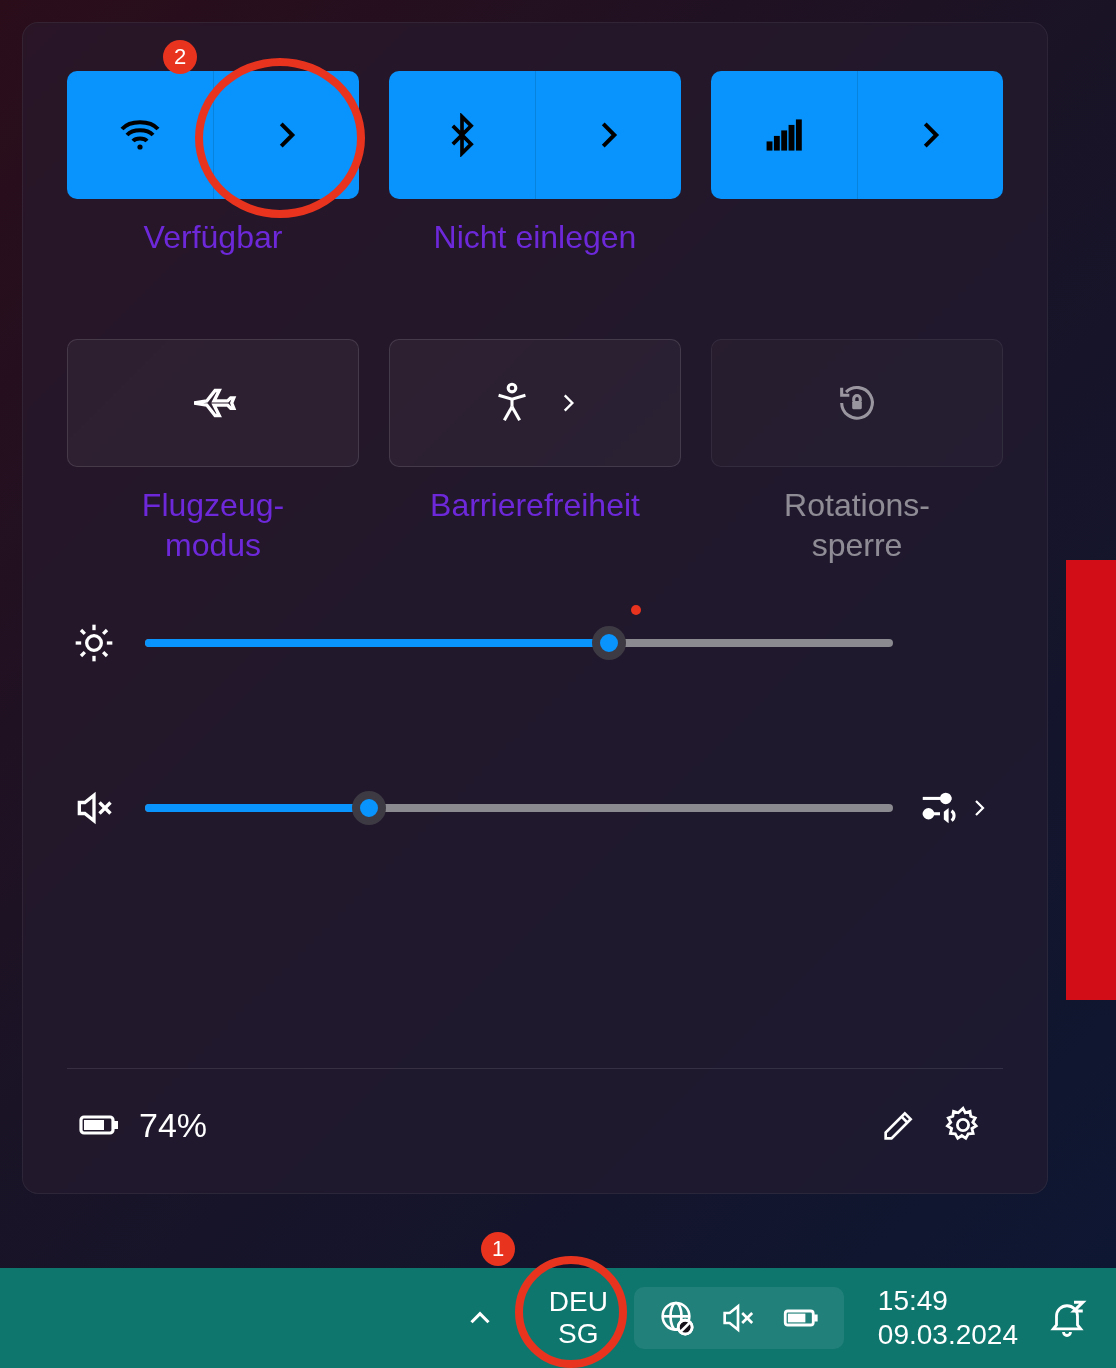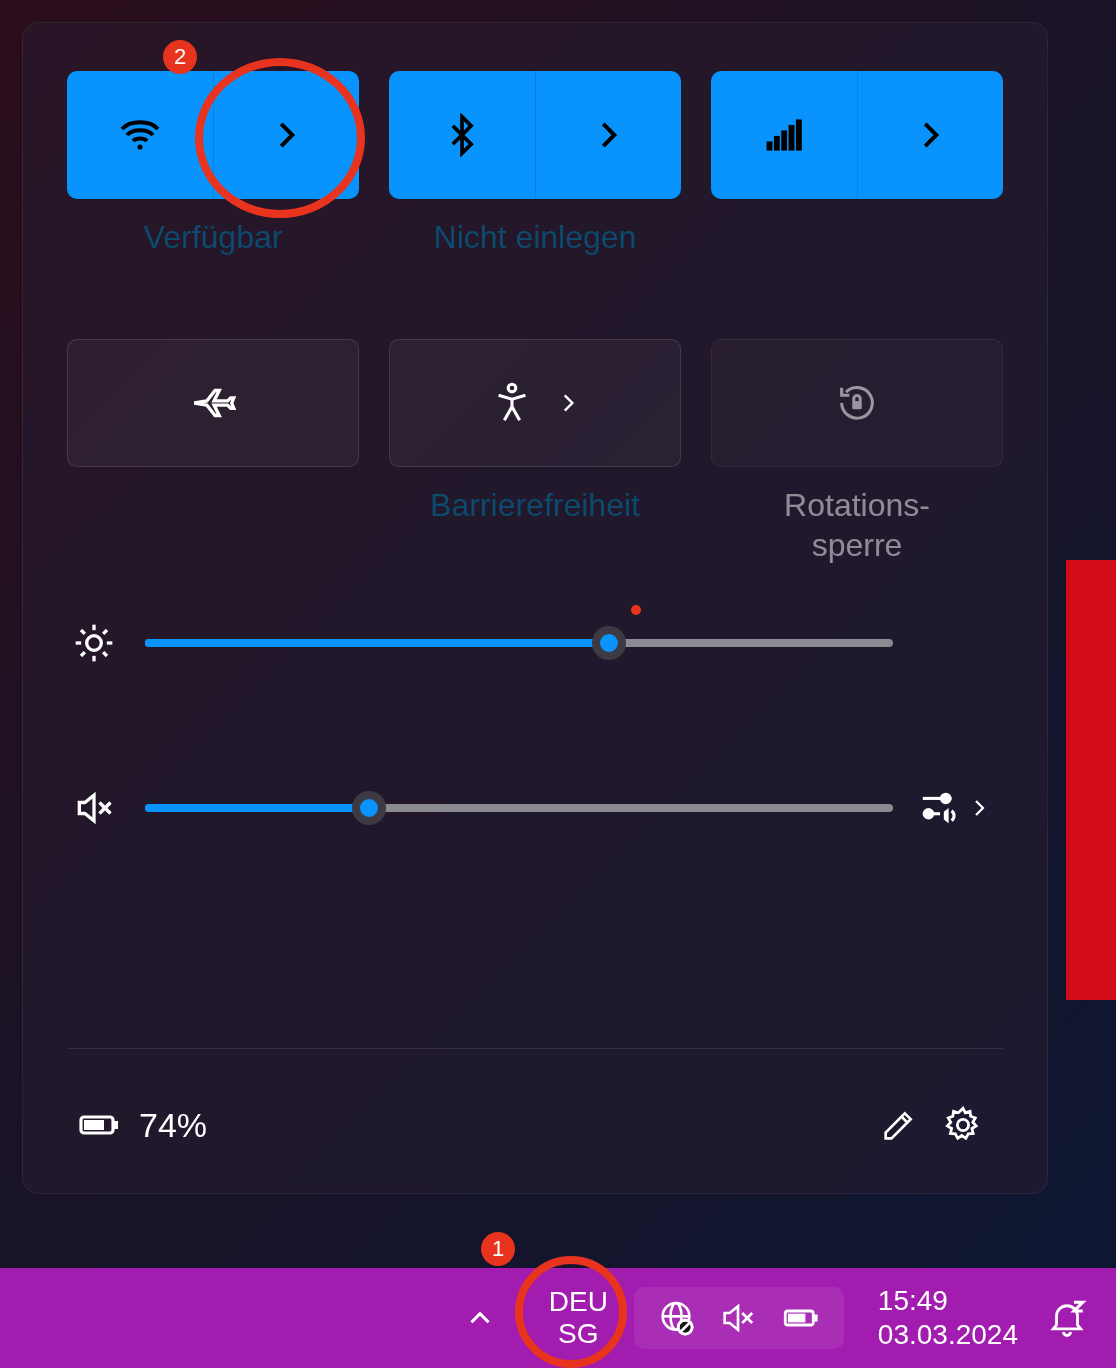--- a/index.html
+++ b/index.html
@@ -70,21 +70,21 @@
   .tile.active .solid svg { fill: #000; stroke: #000; }
   .tile.inactive svg { stroke: #fff; fill: none; }
 
   .tile-label {
     margin-top: 18px;
     font-size: 32px;
     font-weight: 400;
     text-align: center;
     line-height: 1.25;
     min-height: 82px;
-    color: #0c4a6e;
+    color: #6d28d9;
   }
   .tile-label.dim { color: rgba(255,255,255,0.5); }
 
   .row2 { margin-top: 32px; }
 
   .sliders { margin-top: 54px; display: flex; flex-direction: column; gap: 120px; }
 
   .slider-row { display: flex; align-items: center; gap: 24px; position: relative; }
   .slider-icon { width: 54px; display:flex; justify-content:center; }
   .slider-icon svg { stroke: #fff; }
@@ -123,21 +123,21 @@
     display: flex;
     align-items: center;
     justify-content: flex-start;
     gap: 4px;
   }
 
   .panel-footer {
     margin-top: auto;
     display: flex;
     align-items: center;
-    padding: 44px 8px 12px 8px;
+    padding: 24px 8px 12px 8px;
     border-top: 1px solid rgba(255,255,255,0.1);
   }
   .battery-block { display: flex; align-items: center; gap: 16px; font-size: 34px; }
   .footer-spacer { flex: 1; }
   .footer-btn { width: 64px; height: 64px; display:flex; align-items:center; justify-content:center; border-radius:8px; }
   .footer-btn svg { stroke: #fff; }
 
   
   .anno {
     position: absolute;
@@ -155,21 +155,21 @@
     font-size: 22px; font-weight: 400; color: #fff;
     z-index: 55;
     pointer-events: none;
   }
 
   
   .taskbar {
     position: absolute;
     left: 0; right: 0; bottom: 0;
     height: 100px;
-    background: #a21caf;
+    background: #0f766e;
     display: flex;
     align-items: center;
     padding: 0 8px;
   }
   .task-item {
     display: flex;
     align-items: center;
     justify-content: center;
     height: 100%;
   }
@@ -275,20 +275,22 @@
         </div>
       </div>
     </div>
 
     <div class="tile-wrap row2">
       <div class="tile inactive">
         <svg width="50" height="50" viewBox="0 0 24 24" stroke-width="1.6">
           <path d="M3 12 L9 11 L13 6 L15 6 L12.5 11 L19 11 L20.5 9.5 L22 9.5 L21 12 L22 14.5 L20.5 14.5 L19 13 L12.5 13 L15 18 L13 18 L9 13 L3 12 Z"></path>
         </svg>
       </div>
+      <div class="tile-label" style="white-space:pre-line">Flugzeug-
+modus</div>
     </div>
 
     <div class="tile-wrap row2">
       <div class="tile inactive" style="gap:20px">
         <svg width="46" height="46" viewBox="0 0 24 24" stroke-width="1.6">
           <circle cx="12" cy="4.2" r="2"></circle>
           <path d="M5 8 L12 10 L19 8"></path>
           <path d="M12 10 L12 14"></path>
           <path d="M12 14 L8 21"></path>
           <path d="M12 14 L16 21"></path>
@@ -427,21 +429,21 @@
       </svg>
       <svg width="42" height="42" viewBox="0 0 24 24" stroke="#fff" stroke-width="1.6" fill="none">
         <rect x="3" y="8" width="16" height="8" rx="1.5"></rect>
         <rect x="19.5" y="10" width="2" height="4" fill="#fff" stroke="none"></rect>
         <rect x="4.5" y="9.5" width="10" height="5" fill="#fff" stroke="none"></rect>
       </svg>
     </div>
 
     <div class="clock-block">
       <span>15:49</span>
-      <span>03.03.2024</span>
+      <span>09.03.2024</span>
     </div>
 
     <div class="notif-block task-item">
       <svg width="42" height="42" viewBox="0 0 24 24" stroke="#fff" stroke-width="1.6" fill="none">
         <path d="M6 16 V11 a6 6 0 0 1 12 0 V16 l1.8 2.2 H4.2 Z"></path>
         <path d="M10 20 a2 2 0 0 0 4 0"></path>
         <path d="M16 3 h5 l-5 5 h5" stroke-width="1.8"></path>
       </svg>
     </div>
   </div>

